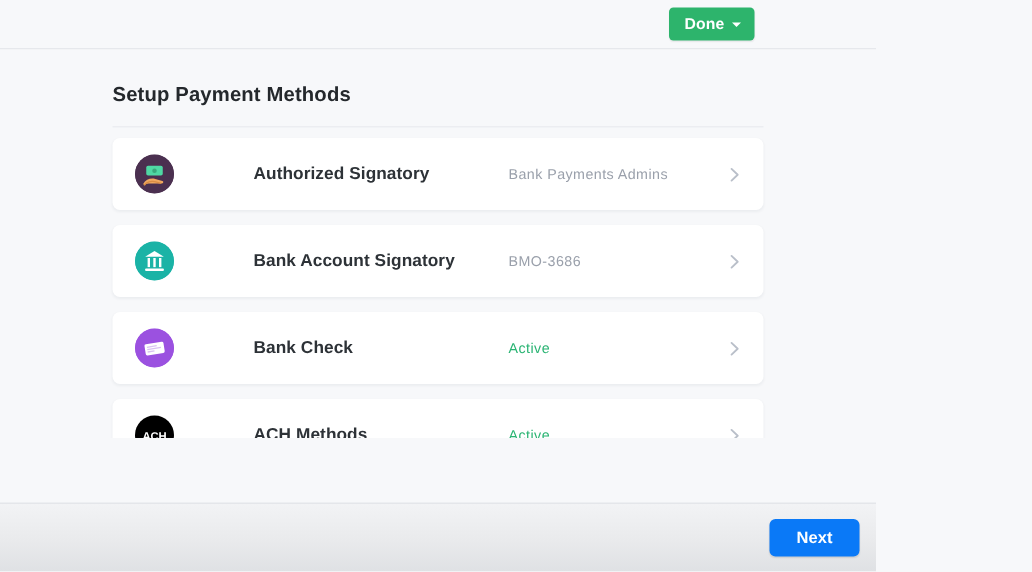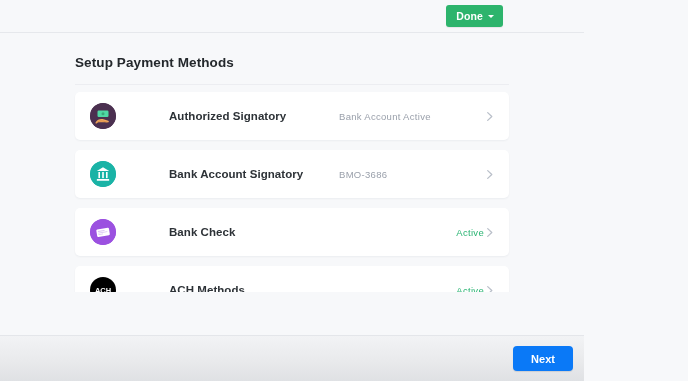--- a/index.html
+++ b/index.html
@@ -145,21 +145,20 @@
 
   .row-status {
     font-size: 9.5px;
     color: #9aa0ab;
     letter-spacing: .3px;
     flex: 1 1 auto;
   }
 
   .row-status.active {
     color: #2ab473;
-    text-align: right;
   }
 
   .row-chevron {
     flex: 0 0 auto;
     margin-left: auto;
     color: #b9bfc9;
     display: flex;
     align-items: center;
   }
 
@@ -217,21 +216,21 @@
           <span class="row-icon icon-signatory">
             <svg width="26" height="26" viewBox="0 0 26 26">
               <circle cx="13" cy="13" r="13" fill="#4b3050"></circle>
               <rect x="7.5" y="7.5" width="11" height="6.5" rx="1.2" fill="#4fd8a4"></rect>
               <circle cx="13" cy="10.8" r="1.5" fill="#3aa87d"></circle>
               <path d="M5.5 19.5c1.6-3 5.2-4 8-3.2l4.8 1.4c.9.3.7 1.6-.3 1.6H9.2c-1.4 0-2.6.6-3.2 1.4z" fill="#f0a860"></path>
               <path d="M6.2 20.6c1.2-2.3 4.6-3.2 7-2.5l4.2 1.2" stroke="#d98c44" stroke-width="0.8" fill="none"></path>
             </svg>
           </span>
           <span class="row-label">Authorized Signatory</span>
-          <span class="row-status">Bank Account Active</span>
+          <span class="row-status">Bank Payments Admins</span>
           <span class="row-chevron">
             <svg width="11" height="11" viewBox="0 0 11 11">
               <path d="M3.7 1.6 L7.8 5.5 L3.7 9.4" stroke="#b9bfc9" stroke-width="1.25" fill="none" stroke-linecap="round" stroke-linejoin="round"></path>
             </svg>
           </span>
         </div>
 
         <div class="card-row">
           <span class="row-icon icon-bank">
             <svg width="26" height="26" viewBox="0 0 26 26">

